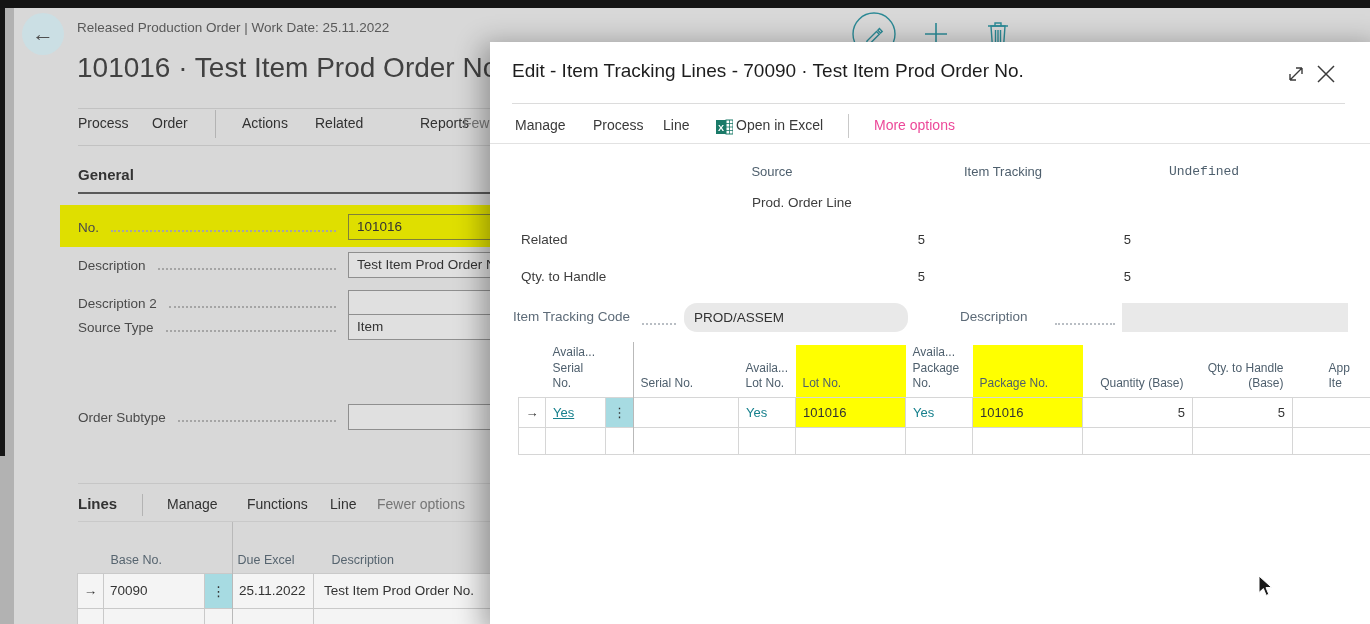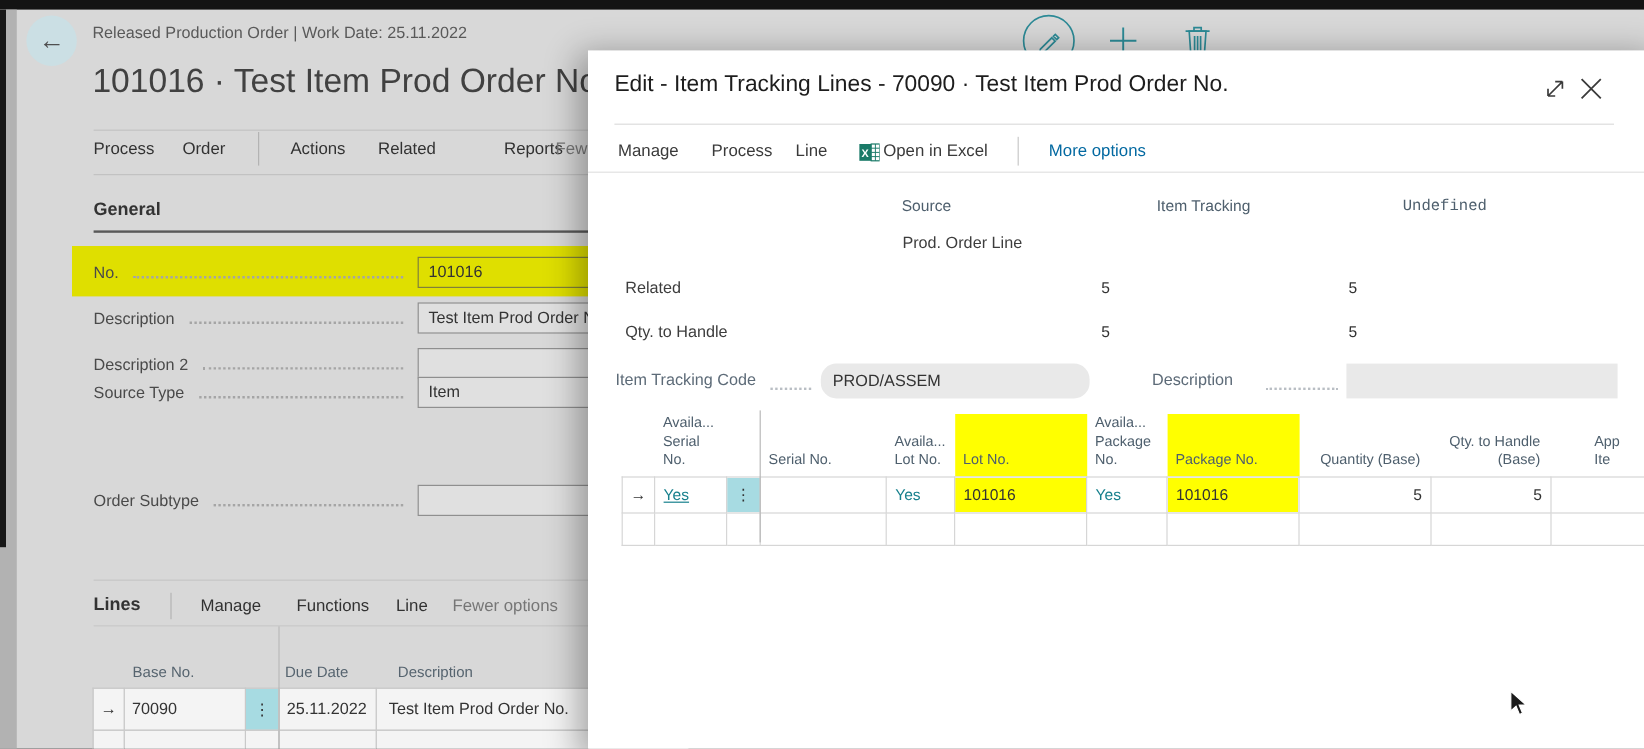--- a/index.html
+++ b/index.html
@@ -43,21 +43,21 @@
   .cell-menu{background:#a7dbe2 !important;text-align:center;color:#1d5a63;
     font-size:13px;letter-spacing:0;padding:0 !important;}
   
   .dlg{left:490px;top:42px;width:896px;height:590px;background:#ffffff;z-index:10;
     box-shadow:-8px 2px 26px rgba(0,0,0,0.32);overflow:hidden;}
   .dlg-title{left:22px;top:18px;font-size:19px;font-weight:400;color:#1d1d1d;white-space:nowrap;}
   .dlg-iconbtn{top:20px;width:24px;height:24px;display:flex;align-items:center;justify-content:center;}
   .dlg-line1{left:22px;top:61px;width:833px;height:1px;background:#dcdcdc;}
   .dlg-line2{left:0;top:101px;width:896px;height:1px;background:#e2e2e2;}
   .dmenu-item{top:75px;font-size:14px;color:#3a3a3a;white-space:nowrap;}
-  .dmenu-item.dim{color:#0369a1;}
+  .dmenu-item.dim{color:#ec4899;}
   .sum-h{top:122px;font-size:13px;color:#4e5f6d;transform:translateX(-50%);white-space:nowrap;}
   .sum-label{font-size:13.5px;color:#3d3d3d;white-space:nowrap;}
   .sum-val{font-size:13px;color:#333;width:50px;text-align:right;}
   .code-label{font-size:13.5px;color:#5d6b78;white-space:nowrap;}
   .dots{height:0;border-bottom:2px dotted #b9bec4;}
   .gray-box{height:29px;background:#e9e9e9;box-sizing:border-box;}
   .gray-box-val{font-size:13.5px;color:#333;line-height:29px;padding-left:10px;white-space:nowrap;}
   
   .grid-tbl{border-collapse:collapse;table-layout:fixed;}
   .grid-tbl th{vertical-align:bottom;font-weight:400;font-size:12px;line-height:1.3;
@@ -163,21 +163,21 @@
           <col style="width:101px">
           <col style="width:28px">
           <col style="width:81px">
           <col style="width:260px">
         </colgroup>
       <thead>
         <tr style="height:51px;">
           <th></th>
           <th>Base No.</th>
           <th></th>
-          <th style="padding-left:5px;">Due Date</th>
+          <th style="padding-left:5px;">Due Excel</th>
           <th style="padding-left:18px;">Description</th>
         </tr>
       </thead>
       <tbody>
         <tr style="height:35px;">
           <td class="cell-arrow">→</td>
           <td>70090</td>
           <td class="cell-menu">⋮</td>
           <td>25.11.2022</td>
           <td style="padding-left:10px;">Test Item Prod Order No.</td>

